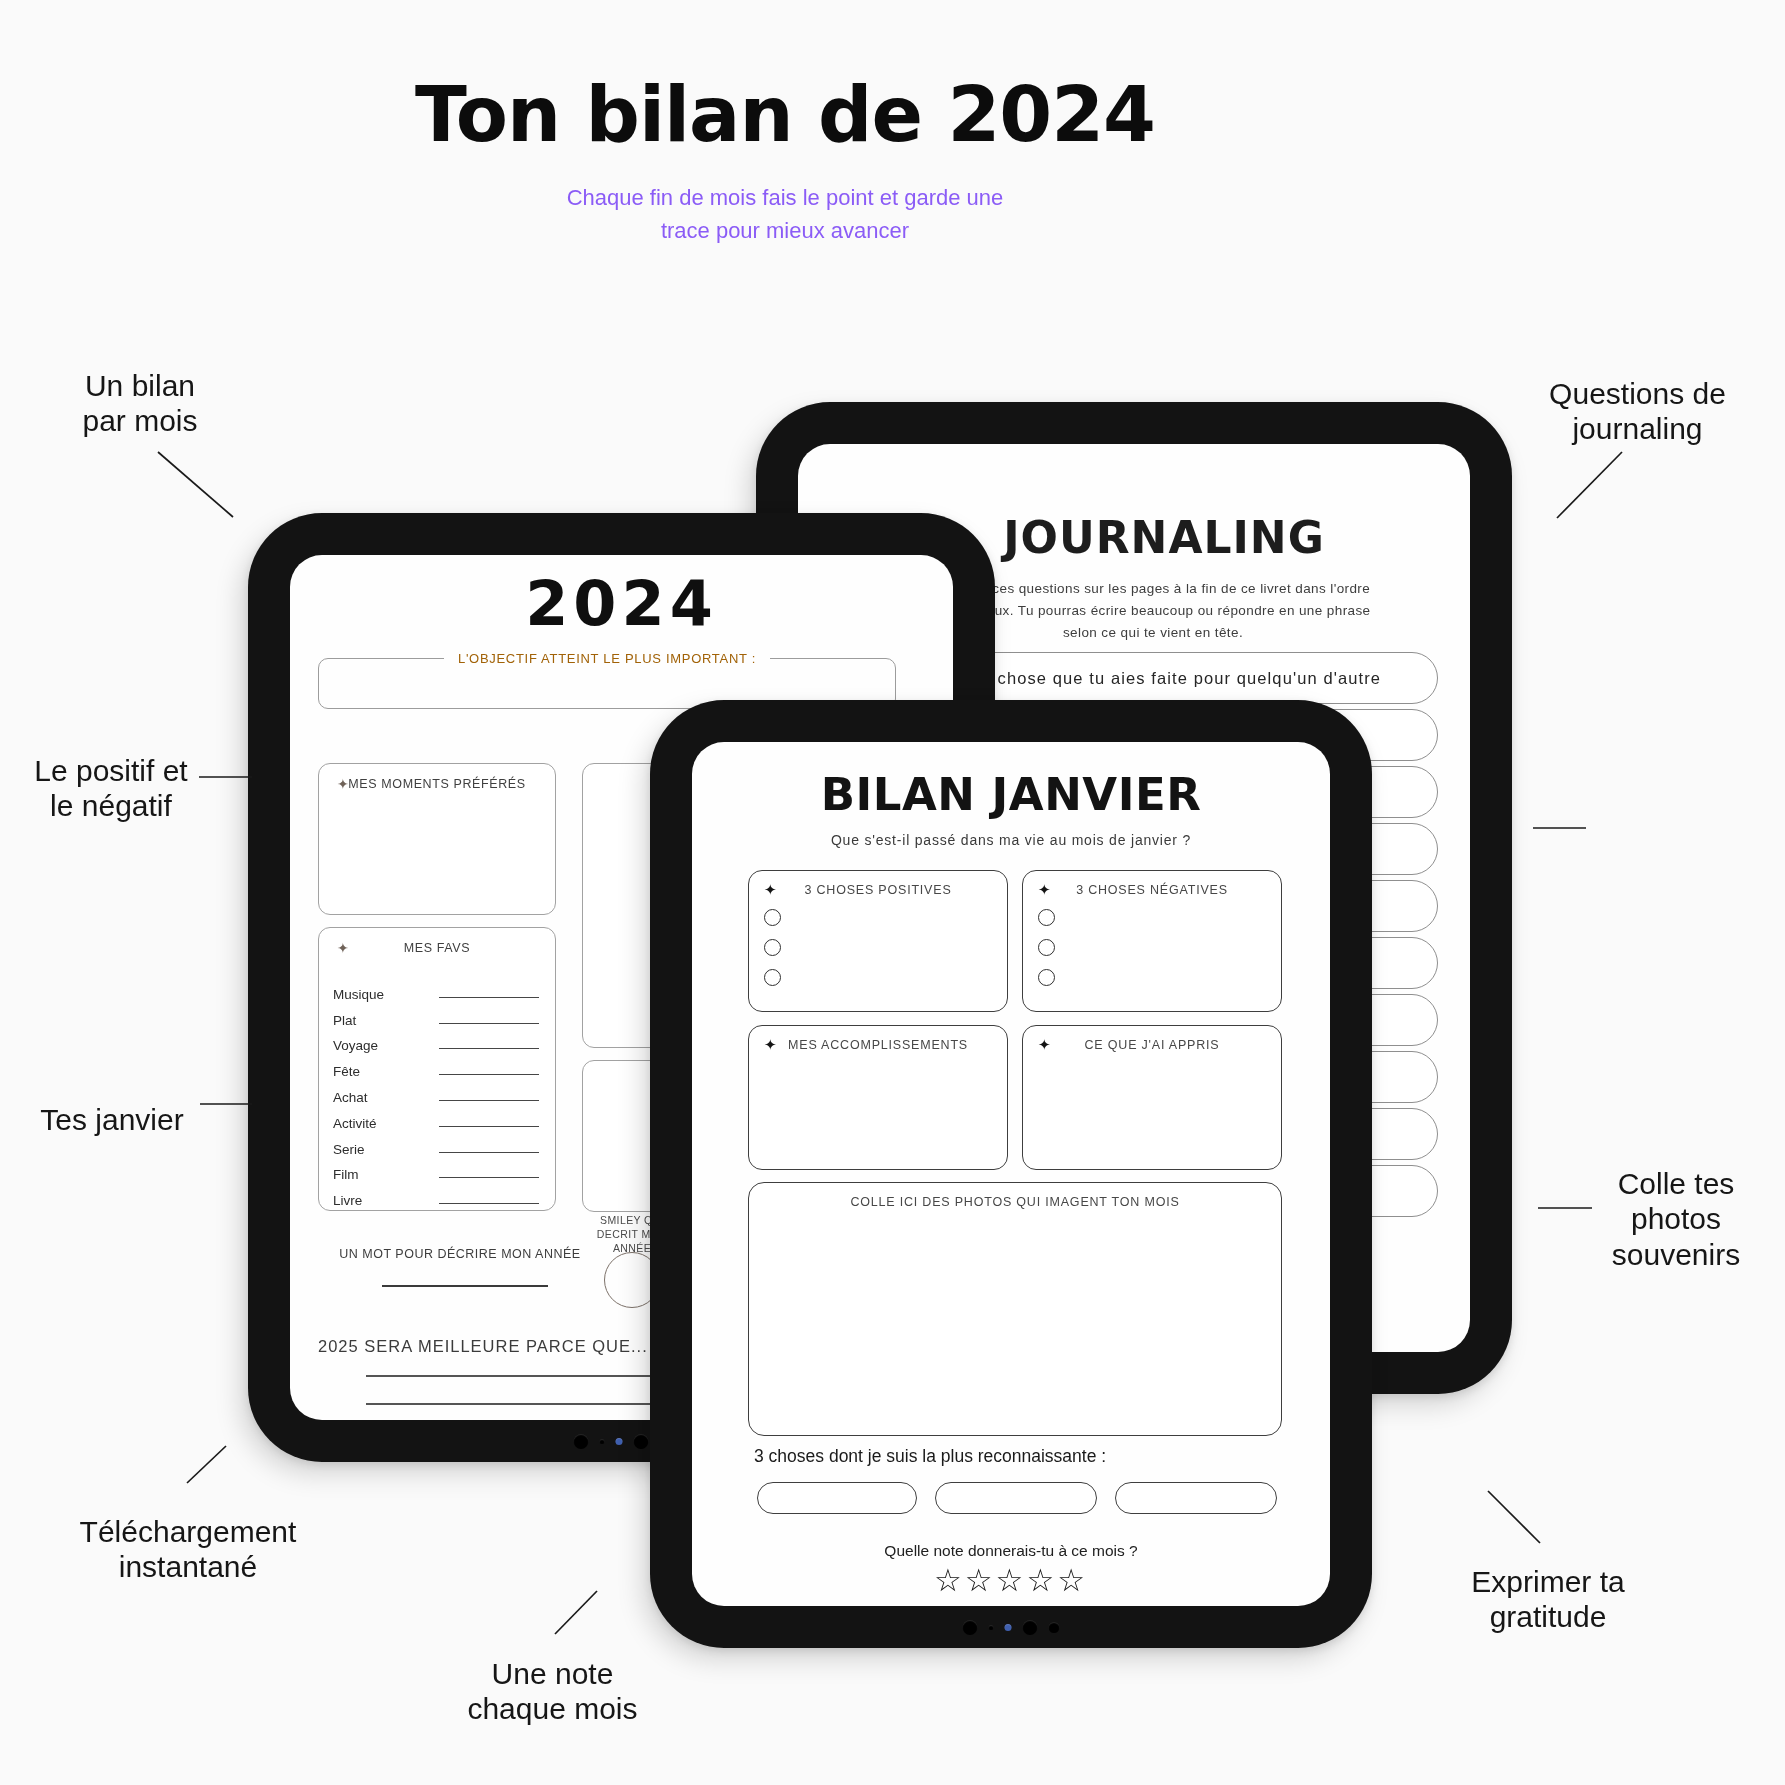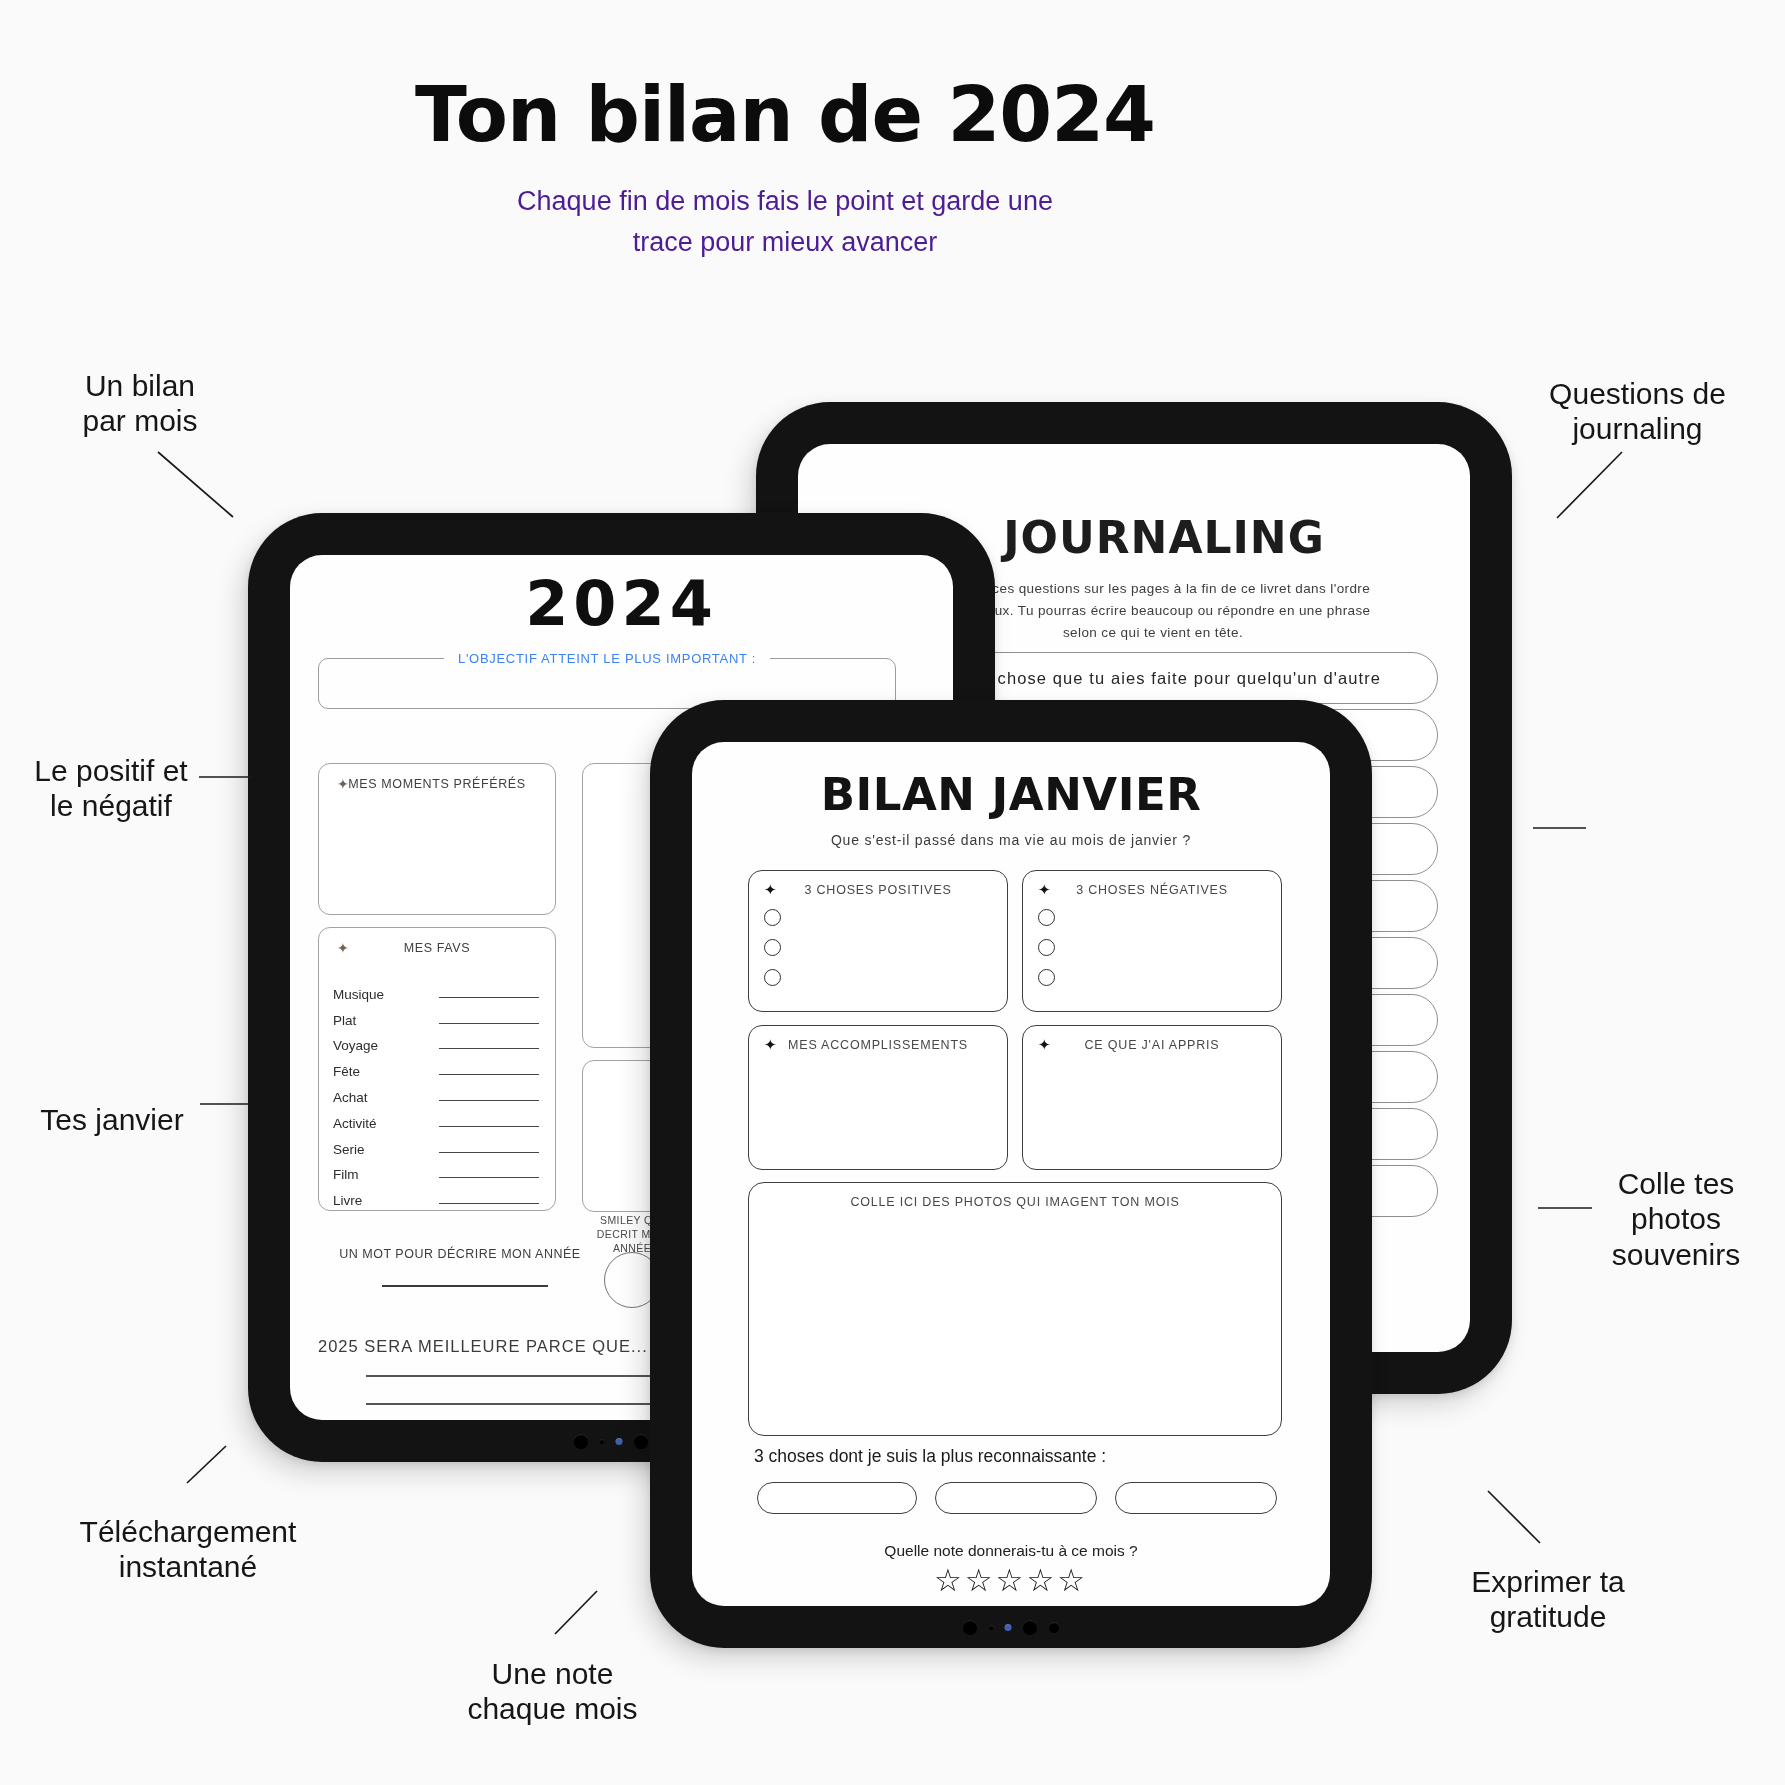--- a/index.html
+++ b/index.html
@@ -3,21 +3,21 @@
 <meta charset="utf-8">
 <style>
   html,body{margin:0;padding:0;background:#eee;}
   .canvas{position:relative;width:1785px;height:1785px;background:#fafafa;overflow:hidden;
           font-family:"Liberation Sans",sans-serif;color:#161616;}
 
   
   .header{position:absolute;left:0;top:70px;width:1570px;text-align:center;}
   .main-title{font-family:"DejaVu Sans",sans-serif;font-weight:bold;font-size:76px;
               letter-spacing:-1px;color:#0c0c0c;}
-  .main-subtitle{margin:22px auto 4px;width:860px;font-size:27px;line-height:1.5;color:#4c1d95;
+  .main-subtitle{margin:22px auto 4px;width:860px;font-size:22px;line-height:1.5;color:#8b5cf6;
                  white-space:pre-line;}
 
   
   .annotation{position:absolute;font-size:30px;line-height:1.18;text-align:center;
               color:#161616;white-space:pre-line;margin-top:16px;}
   .lines-overlay{position:absolute;left:0;top:0;width:1785px;height:1785px;z-index:4;pointer-events:none;}
 
   
   .tablet{position:absolute;background:#131313;border-radius:74px;
           box-shadow:-8px 12px 26px rgba(0,0,0,.15),0 3px 8px rgba(0,0,0,.10);}
@@ -30,21 +30,21 @@
   .dot.md{width:11px;height:11px}.dot.blue{width:7px;height:7px;background:#3f5fae}
 
   
   #tablet-2024{left:248px;top:513px;width:747px;height:949px;z-index:2;}
   .t24-title{position:absolute;top:12px;left:0;width:100%;text-align:center;
              font-family:"DejaVu Sans",sans-serif;font-weight:bold;font-size:62px;
              letter-spacing:5px;color:#0f0f0f;}
   .objective-fieldset{position:absolute;left:28px;top:96px;width:576px;height:56px;
              border:1.2px solid #9c9c9c;border-radius:10px;padding:0;margin:0;}
   .objective-fieldset legend{margin:0 auto;padding:0 14px;font-size:13px;letter-spacing:.7px;
-             color:#3b82f6;}
+             color:#a16207;}
   .box24{position:absolute;border:1.2px solid #a2a2a2;border-radius:12px;background:#fff;}
   .box24 .hdr{position:relative;margin-top:13px;text-align:center;font-size:12.5px;
               letter-spacing:.6px;color:#3f3f3f;}
   .sparkle{position:absolute;left:18px;top:-1px;font-size:14px;color:#6f6258;}
   #moments-box{left:28px;top:208px;width:236px;height:150px;}
   #favs-box{left:28px;top:372px;width:236px;height:282px;}
   #box-r1{left:292px;top:208px;width:338px;height:283px;}
   #box-r2{left:292px;top:505px;width:338px;height:150px;}
   .favs-rows{position:absolute;left:14px;right:0;top:48px;}
   .frow{display:flex;align-items:flex-end;height:25.8px;}

